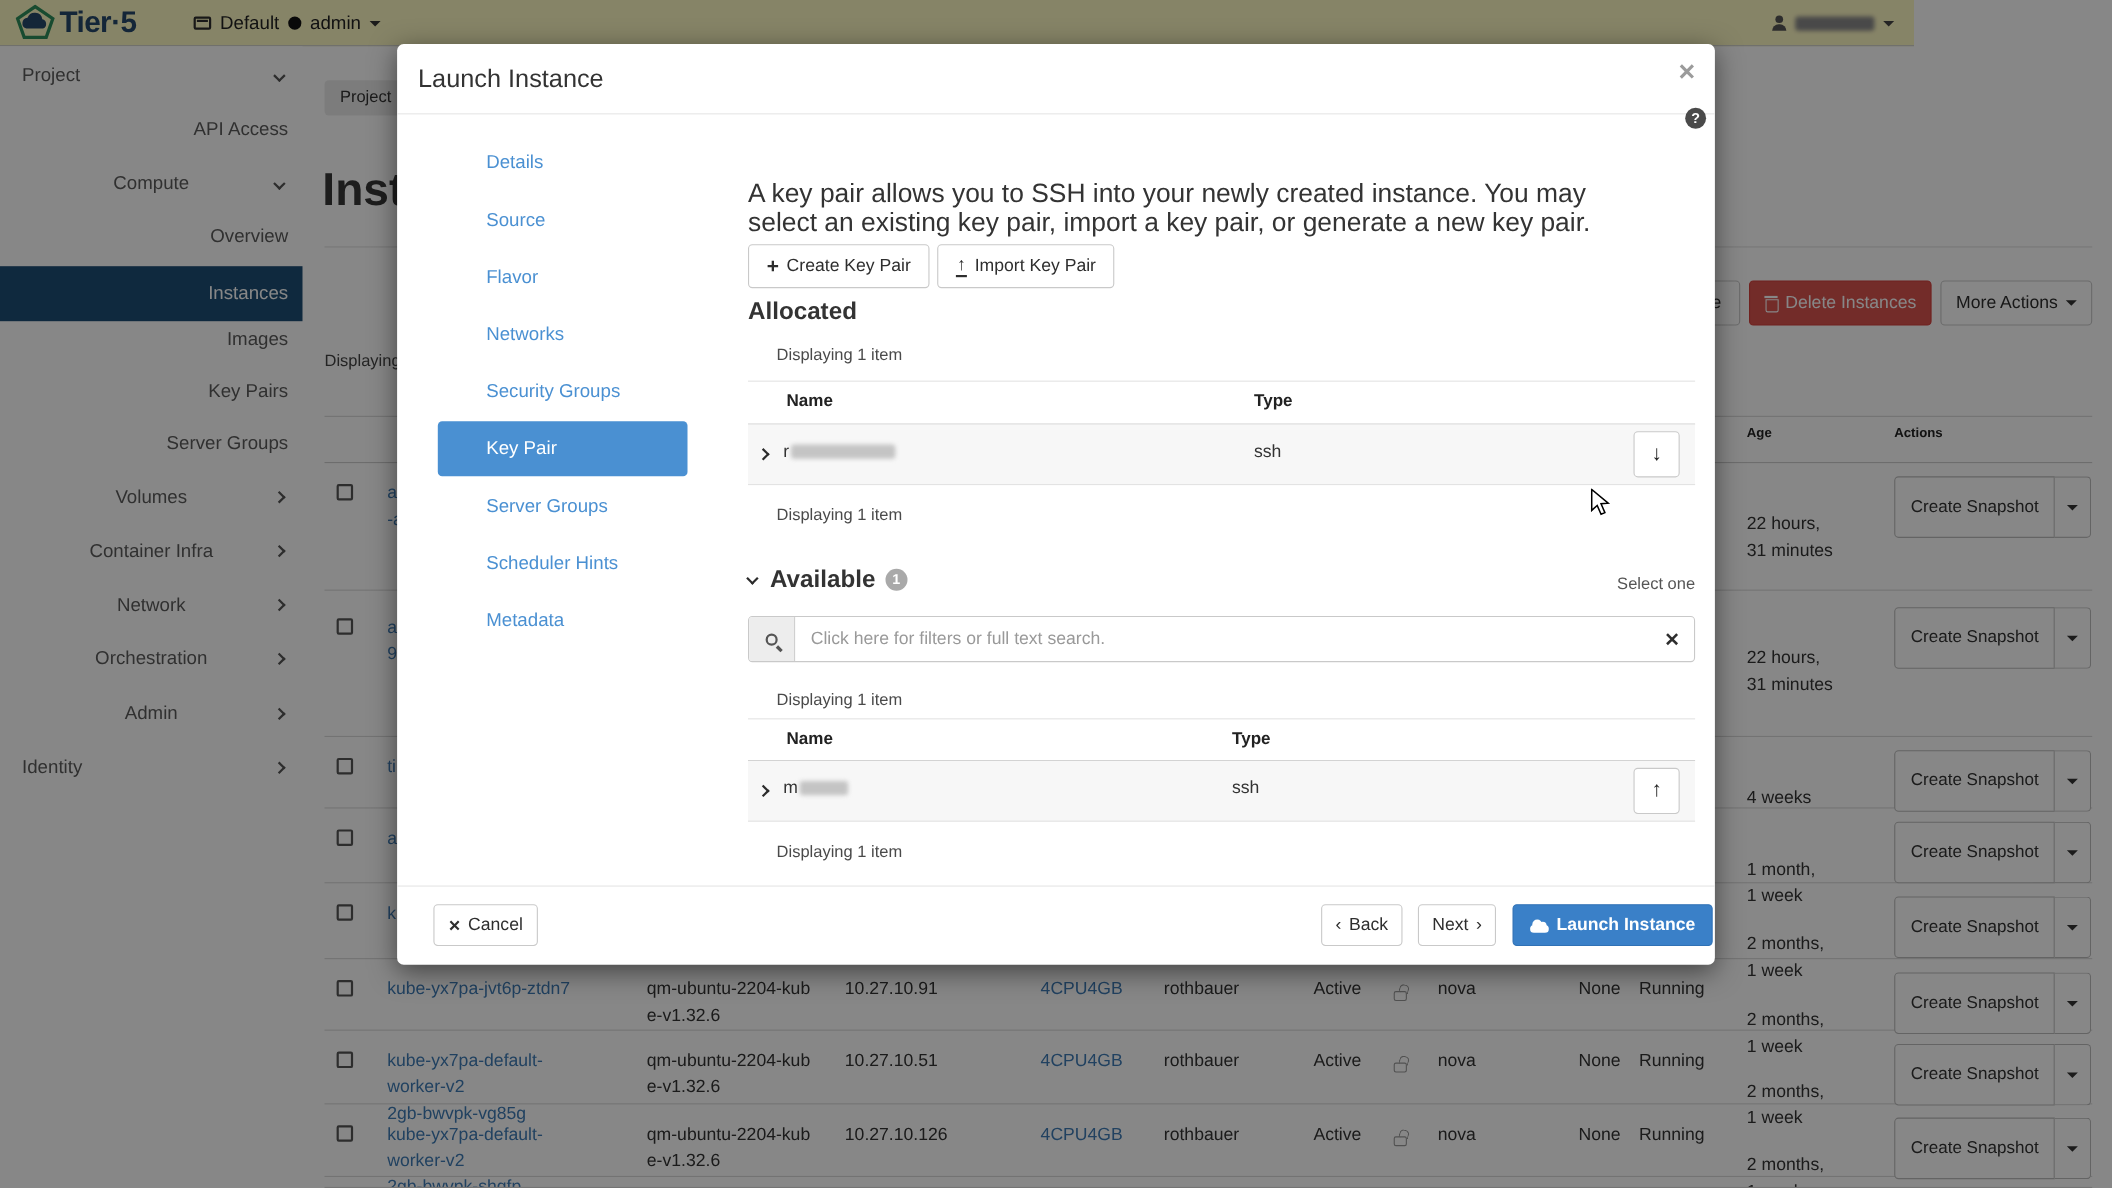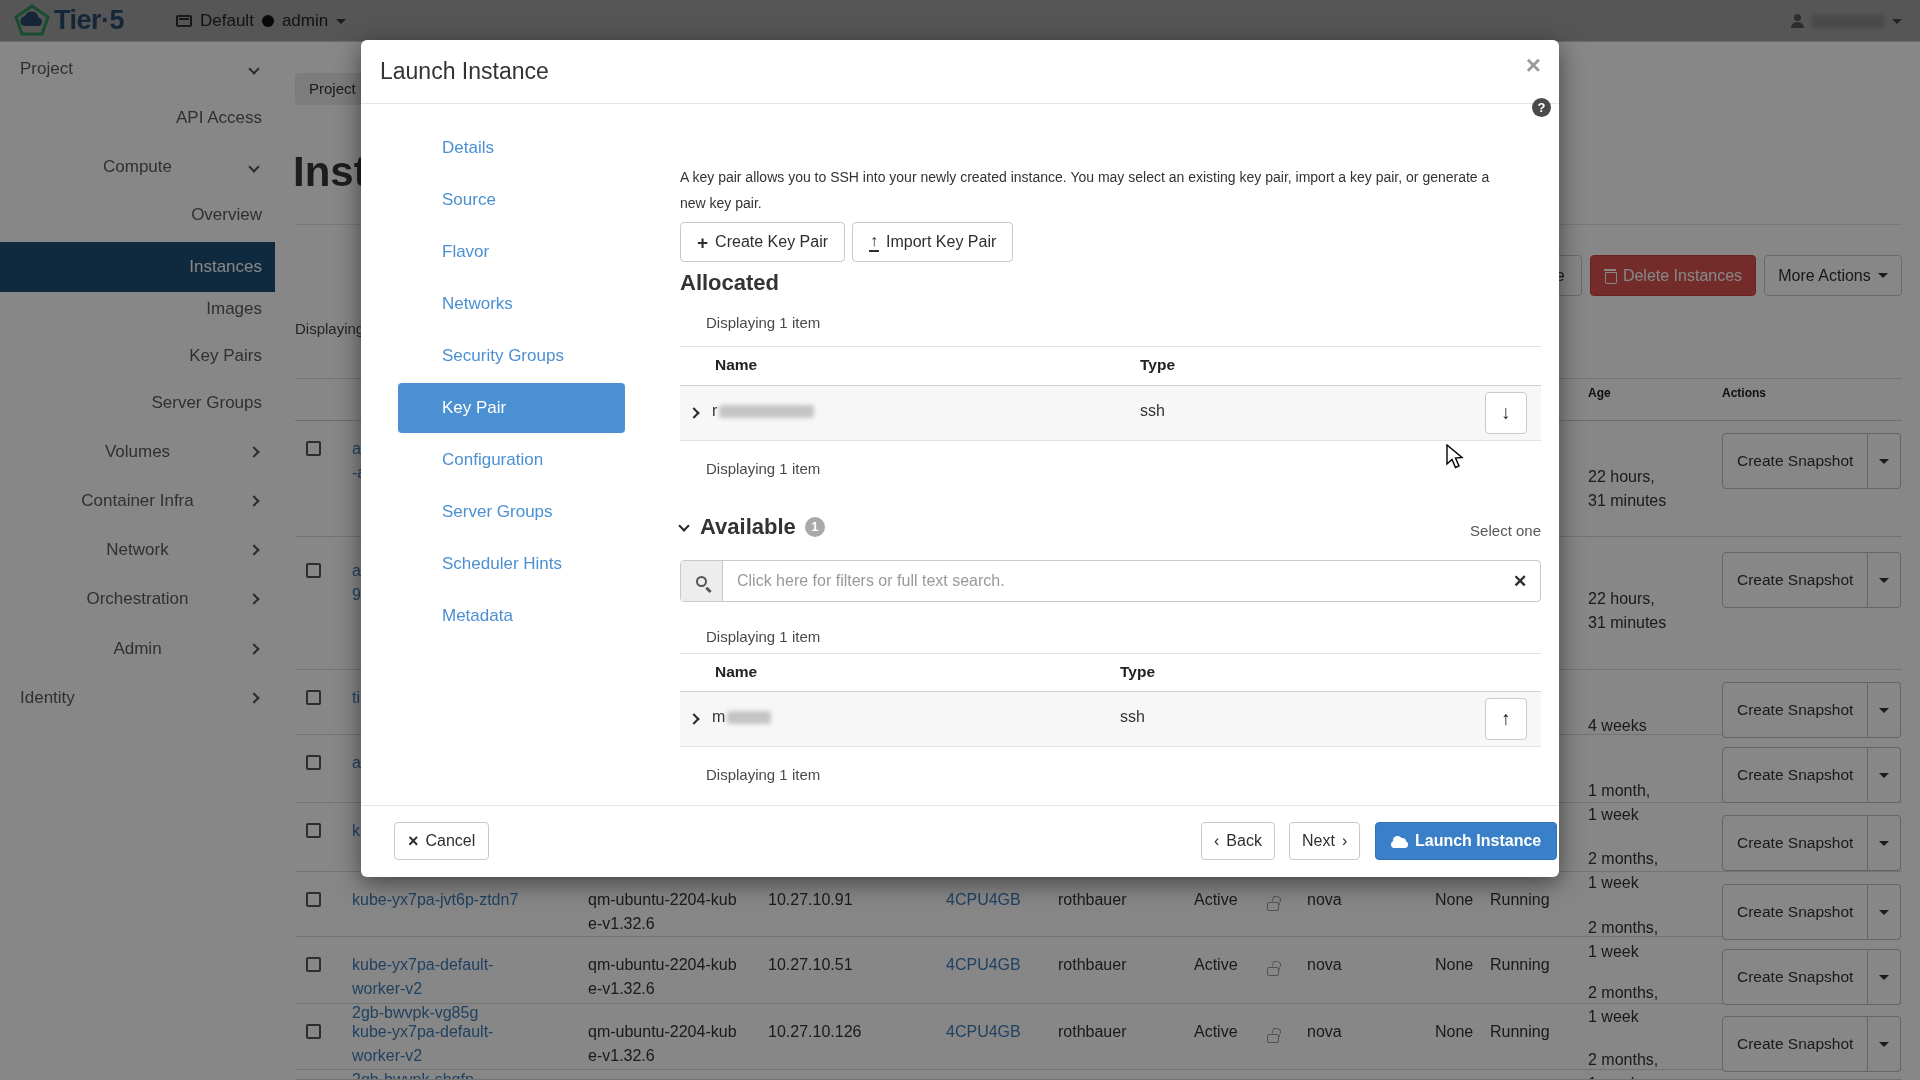--- a/index.html
+++ b/index.html
@@ -3,21 +3,21 @@
 <meta charset="utf-8">
 <style>
   * { margin:0; padding:0; box-sizing:border-box; }
   html,body { width:1920px; height:1080px; }
   body { font-family:"Liberation Sans", sans-serif; background:#fff; }
   .stage { position:relative; width:1920px; height:1080px; overflow:hidden; background:#fff; }
 
   
   .bg { position:absolute; inset:0; z-index:1; }
 
-  .navbar { position:absolute; top:0; left:0; width:1920px; height:42px; background:#a3a3a3; border-bottom:1px solid #cfcfcf; }
+  .navbar { position:absolute; top:0; left:0; width:1740px; height:42px; background:#fef9c3; border-bottom:1px solid #cfcfcf; }
   .brand { position:absolute; left:14px; top:4px; display:flex; align-items:center; gap:4px; }
   .brand-text { font-size:27px; font-weight:bold; color:#27486b; letter-spacing:-0.5px; }
   .ctx { position:absolute; left:176px; top:0; height:42px; display:flex; align-items:center; gap:8px; font-size:17px; color:#222; }
   .icon-card { width:16px; height:12px; border:2px solid #2e2e2e; border-radius:2px; }
   .icon-card::before { content:""; display:block; height:2px; background:#2e2e2e; margin:1px 1px 0; }
   .dot { width:12px; height:12px; border-radius:50%; background:#111; display:inline-block; }
   .caret { display:inline-block; width:0; height:0; border-left:5px solid transparent; border-right:5px solid transparent; border-top:5px solid currentColor; }
   .usr { position:absolute; right:18px; top:0; height:42px; display:flex; align-items:center; gap:8px; color:#444; }
   .person { position:relative; width:14px; height:14px; }
   .person::before { content:""; position:absolute; left:4px; top:0; width:7px; height:7px; border-radius:50%; background:#555; }
@@ -82,21 +82,21 @@
   .m-head { position:relative; height:64px; border-bottom:1px solid #e5e5e5; }
   .m-title { position:absolute; left:19px; top:0; line-height:63px; font-size:23px; color:#333; }
   .m-close { position:absolute; right:18px; top:12px; font-size:26px; font-weight:bold; color:#9b9b9b; line-height:1; }
   .m-help { position:absolute; right:8px; top:58px; width:19px; height:19px; border-radius:50%; background:#4a4a4a; color:#fff; font-size:13px; font-weight:bold; text-align:center; line-height:19px; }
 
   .mnav { position:absolute; left:37px; top:83px; width:227px; }
   .mnav-item { height:50px; line-height:50px; margin-bottom:2px; padding-left:44px; font-size:17px; color:#4a90d2; border-radius:4px; }
   .mnav-item.sel { background:#4a90d2; color:#fff; }
 
   .m-content { position:absolute; left:319px; top:104px; width:861px; }
-  .m-desc { position:absolute; left:0; top:20px; width:830px; font-size:14px; line-height:26px; color:#333; }
+  .m-desc { position:absolute; left:0; top:20px; width:830px; font-size:24px; line-height:26px; color:#333; }
   .kp-btns { position:absolute; left:0; top:78px; display:flex; gap:7px; }
   .kp-btn { height:40px; padding:0 16px; }
   .plus { font-size:19px; font-weight:bold; line-height:1; }
   .tray { border-bottom:2.5px solid #2e2e2e; padding:0 1px; font-weight:bold; line-height:1.1; }
   .sec-title { position:absolute; left:0; font-size:22px; color:#333; }
   .disp { position:absolute; left:26px; font-size:15px; color:#4a4a4a; }
   .rule { position:absolute; left:0; width:861px; height:1px; background:#e3e3e3; }
   .rule.strong { background:#cfcfcf; }
   .mth { position:absolute; font-size:15.5px; font-weight:bold; color:#222; }
   .mrow { position:absolute; left:0; width:861px; height:55px; background:#f7f7f7; border-bottom:1px solid #e3e3e3; }
@@ -400,21 +400,20 @@
     </div>
     <span class="m-help">?</span>
 
     <div class="mnav">
       <div class="mnav-item">Details</div>
       <div class="mnav-item">Source</div>
       <div class="mnav-item">Flavor</div>
       <div class="mnav-item">Networks</div>
       <div class="mnav-item">Security Groups</div>
       <div class="mnav-item sel">Key Pair</div>
-      <div class="mnav-item">Configuration</div>
       <div class="mnav-item">Server Groups</div>
       <div class="mnav-item">Scheduler Hints</div>
       <div class="mnav-item">Metadata</div>
     </div>
 
     <div class="m-content">
       <p class="m-desc">A key pair allows you to SSH into your newly created instance. You may select an existing key pair, import a key pair, or generate a new key pair.</p>
 
       <div class="kp-btns">
         <button class="btn kp-btn">

